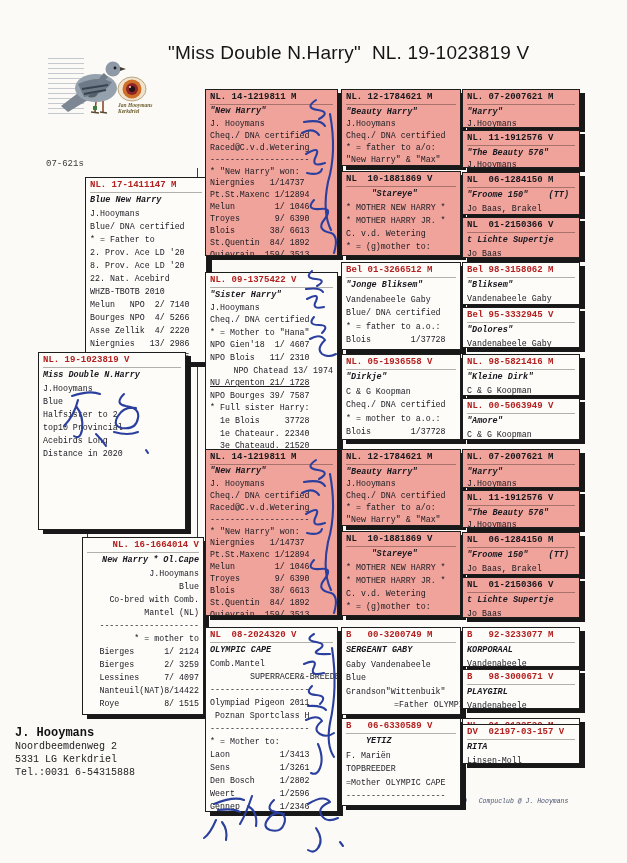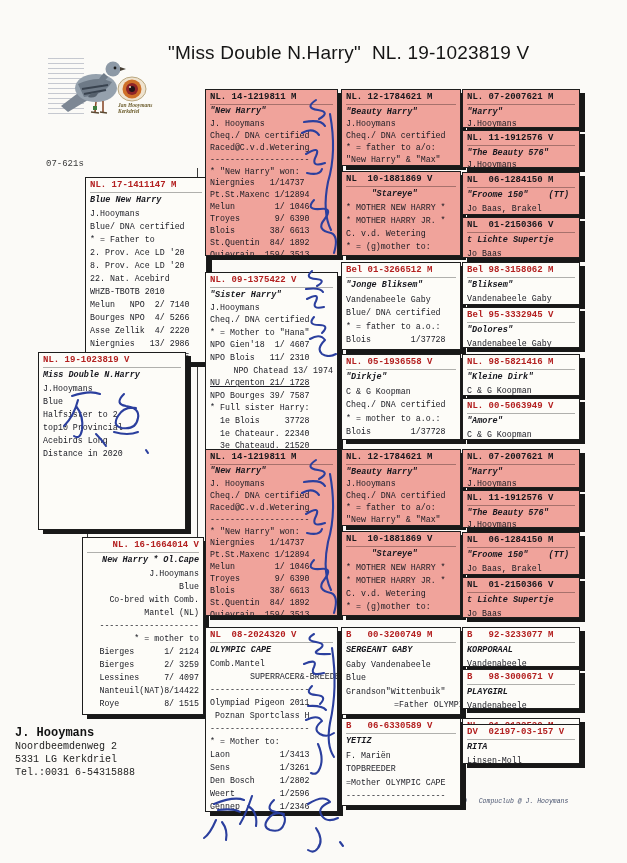--- a/index.html
+++ b/index.html
@@ -244,21 +244,21 @@
       <div class="pbox" style="left: 341px; top: 627px; width: 120px; height: 88px;">
       <div class="ring">B   00-3200749 M</div>
       <div class="pname" style="line-height: 13.5px;">SERGEANT GABY</div>
     <div class="pline" style="line-height: 13.5px;">Gaby Vandenabeele</div>
         <div class="pline" style="line-height: 13.5px;">Blue</div>
         <div class="pline" style="line-height: 13.5px;">Grandson"Wittenbuik"</div>
         <div class="pline" style="line-height: 13.5px; margin-left: 48px;">=Father OLYMPIC CAPE</div>
       </div>
       <div class="pbox" style="left: 341px; top: 718px; width: 120px; height: 88px;">
       <div class="ring">B   06-6330589 V</div>
-      <div class="pname" style="line-height: 13.5px;">YETIZ</div>
+      <div class="pname" style="line-height: 13.5px; margin-left: 20px;">YETIZ</div>
     <div class="pline" style="line-height: 13.5px;">F. Mariën</div>
         <div class="pline" style="line-height: 13.5px;">TOPBREEDER</div>
         <div class="pline" style="line-height: 13.5px;">=Mother OLYMPIC CAPE</div>
         <div class="pline" style="line-height: 13.5px;">--------------------</div>
       </div>
       <div class="pbox pink" style="left: 462px; top: 89px; width: 118px; height: 39px;">
       <div class="ring">NL. 07-2007621 M</div>
       <div class="pname" style="line-height: 12px;">"Harry"</div>
     <div class="pline" style="line-height: 12px;">J.Hooymans</div>
       </div>

